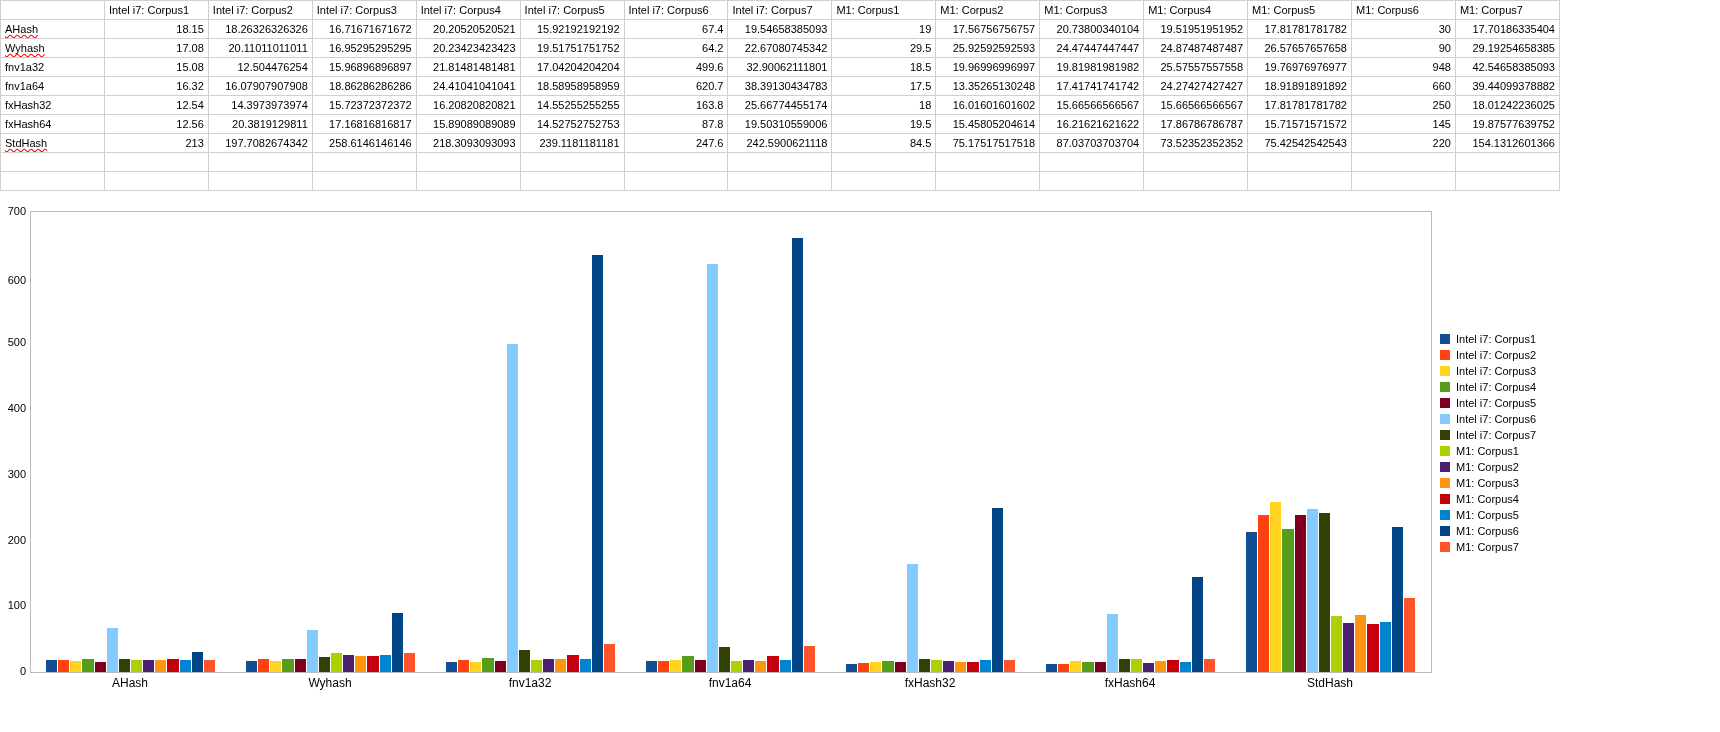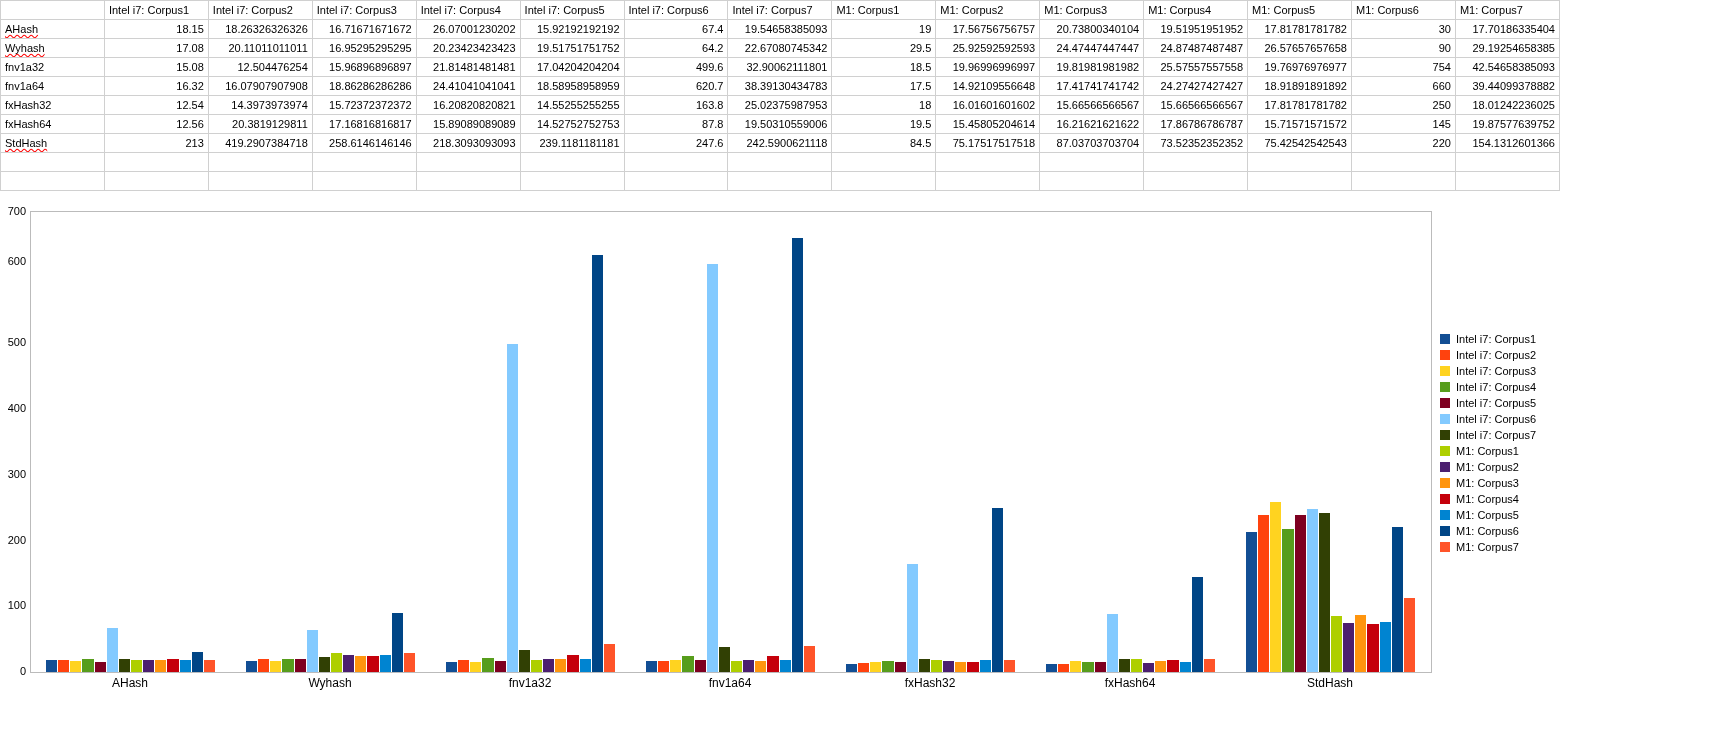--- a/index.html
+++ b/index.html
@@ -44,21 +44,21 @@
           <th>M1: Corpus6</th>
           <th>M1: Corpus7</th>
         </tr>
       </thead>
   <tbody id="tbody">
         <tr>
           <td class="rowlabel"><span class="spell">AHash</span></td>
           <td class="num">18.15</td>
           <td class="num">18.26326326326</td>
           <td class="num">16.71671671672</td>
-          <td class="num">26.07001230202</td>
+          <td class="num">20.20520520521</td>
           <td class="num">15.92192192192</td>
           <td class="num">67.4</td>
           <td class="num">19.54658385093</td>
           <td class="num">19</td>
           <td class="num">17.56756756757</td>
           <td class="num">20.73800340104</td>
           <td class="num">19.51951951952</td>
           <td class="num">17.81781781782</td>
           <td class="num">30</td>
           <td class="num">17.70186335404</td>
@@ -87,49 +87,49 @@
           <td class="num">15.96896896897</td>
           <td class="num">21.81481481481</td>
           <td class="num">17.04204204204</td>
           <td class="num">499.6</td>
           <td class="num">32.90062111801</td>
           <td class="num">18.5</td>
           <td class="num">19.96996996997</td>
           <td class="num">19.81981981982</td>
           <td class="num">25.57557557558</td>
           <td class="num">19.76976976977</td>
-          <td class="num">754</td>
+          <td class="num">948</td>
           <td class="num">42.54658385093</td>
         </tr>
         <tr>
           <td class="rowlabel">fnv1a64</td>
           <td class="num">16.32</td>
           <td class="num">16.07907907908</td>
           <td class="num">18.86286286286</td>
           <td class="num">24.41041041041</td>
           <td class="num">18.58958958959</td>
           <td class="num">620.7</td>
           <td class="num">38.39130434783</td>
           <td class="num">17.5</td>
-          <td class="num">14.92109556648</td>
+          <td class="num">13.35265130248</td>
           <td class="num">17.41741741742</td>
           <td class="num">24.27427427427</td>
           <td class="num">18.91891891892</td>
           <td class="num">660</td>
           <td class="num">39.44099378882</td>
         </tr>
         <tr>
           <td class="rowlabel">fxHash32</td>
           <td class="num">12.54</td>
           <td class="num">14.3973973974</td>
           <td class="num">15.72372372372</td>
           <td class="num">16.20820820821</td>
           <td class="num">14.55255255255</td>
           <td class="num">163.8</td>
-          <td class="num">25.02375987953</td>
+          <td class="num">25.66774455174</td>
           <td class="num">18</td>
           <td class="num">16.01601601602</td>
           <td class="num">15.66566566567</td>
           <td class="num">15.66566566567</td>
           <td class="num">17.81781781782</td>
           <td class="num">250</td>
           <td class="num">18.01242236025</td>
         </tr>
         <tr>
           <td class="rowlabel">fxHash64</td>
@@ -144,21 +144,21 @@
           <td class="num">15.45805204614</td>
           <td class="num">16.21621621622</td>
           <td class="num">17.86786786787</td>
           <td class="num">15.71571571572</td>
           <td class="num">145</td>
           <td class="num">19.87577639752</td>
         </tr>
         <tr>
           <td class="rowlabel"><span class="spell">StdHash</span></td>
           <td class="num">213</td>
-          <td class="num">419.2907384718</td>
+          <td class="num">197.7082674342</td>
           <td class="num">258.6146146146</td>
           <td class="num">218.3093093093</td>
           <td class="num">239.1181181181</td>
           <td class="num">247.6</td>
           <td class="num">242.5900621118</td>
           <td class="num">84.5</td>
           <td class="num">75.17517517518</td>
           <td class="num">87.03703703704</td>
           <td class="num">73.52352352352</td>
           <td class="num">75.42542542543</td>
@@ -203,21 +203,21 @@
 </table>
 
 <div class="chart-area">
   <div class="ylabels" id="ylabels">
         <div style="top: 460px;">0</div>
         <div style="top: 394.286px;">100</div>
         <div style="top: 328.571px;">200</div>
         <div style="top: 262.857px;">300</div>
         <div style="top: 197.143px;">400</div>
         <div style="top: 131.429px;">500</div>
-        <div style="top: 50px;">600</div>
+        <div style="top: 69px;">600</div>
         <div style="top: 0px;">700</div>
       </div>
   <div class="plot" id="plot">
         <div class="bar" title="Intel i7: Corpus1 / AHash: 18.15" style="left: 15px; width: 11.1429px; height: 11.9271px; background: rgb(18, 78, 148);"></div>
         <div class="bar" title="Intel i7: Corpus2 / AHash: 18.26" style="left: 27.1429px; width: 11.1429px; height: 11.9994px; background: rgb(255, 66, 14);"></div>
         <div class="bar" title="Intel i7: Corpus3 / AHash: 16.72" style="left: 39.2857px; width: 11.1429px; height: 10.9874px; background: rgb(255, 211, 32);"></div>
         <div class="bar" title="Intel i7: Corpus4 / AHash: 20.21" style="left: 51.4286px; width: 11.1429px; height: 13.2809px; background: rgb(87, 157, 28);"></div>
         <div class="bar" title="Intel i7: Corpus5 / AHash: 15.92" style="left: 63.5714px; width: 11.1429px; height: 10.4617px; background: rgb(126, 0, 33);"></div>
         <div class="bar" title="Intel i7: Corpus6 / AHash: 67.4" style="left: 75.7143px; width: 11.1429px; height: 44.2914px; background: rgb(131, 202, 255);"></div>
         <div class="bar" title="Intel i7: Corpus7 / AHash: 19.55" style="left: 87.8571px; width: 11.1429px; height: 12.8471px; background: rgb(49, 64, 4);"></div>

